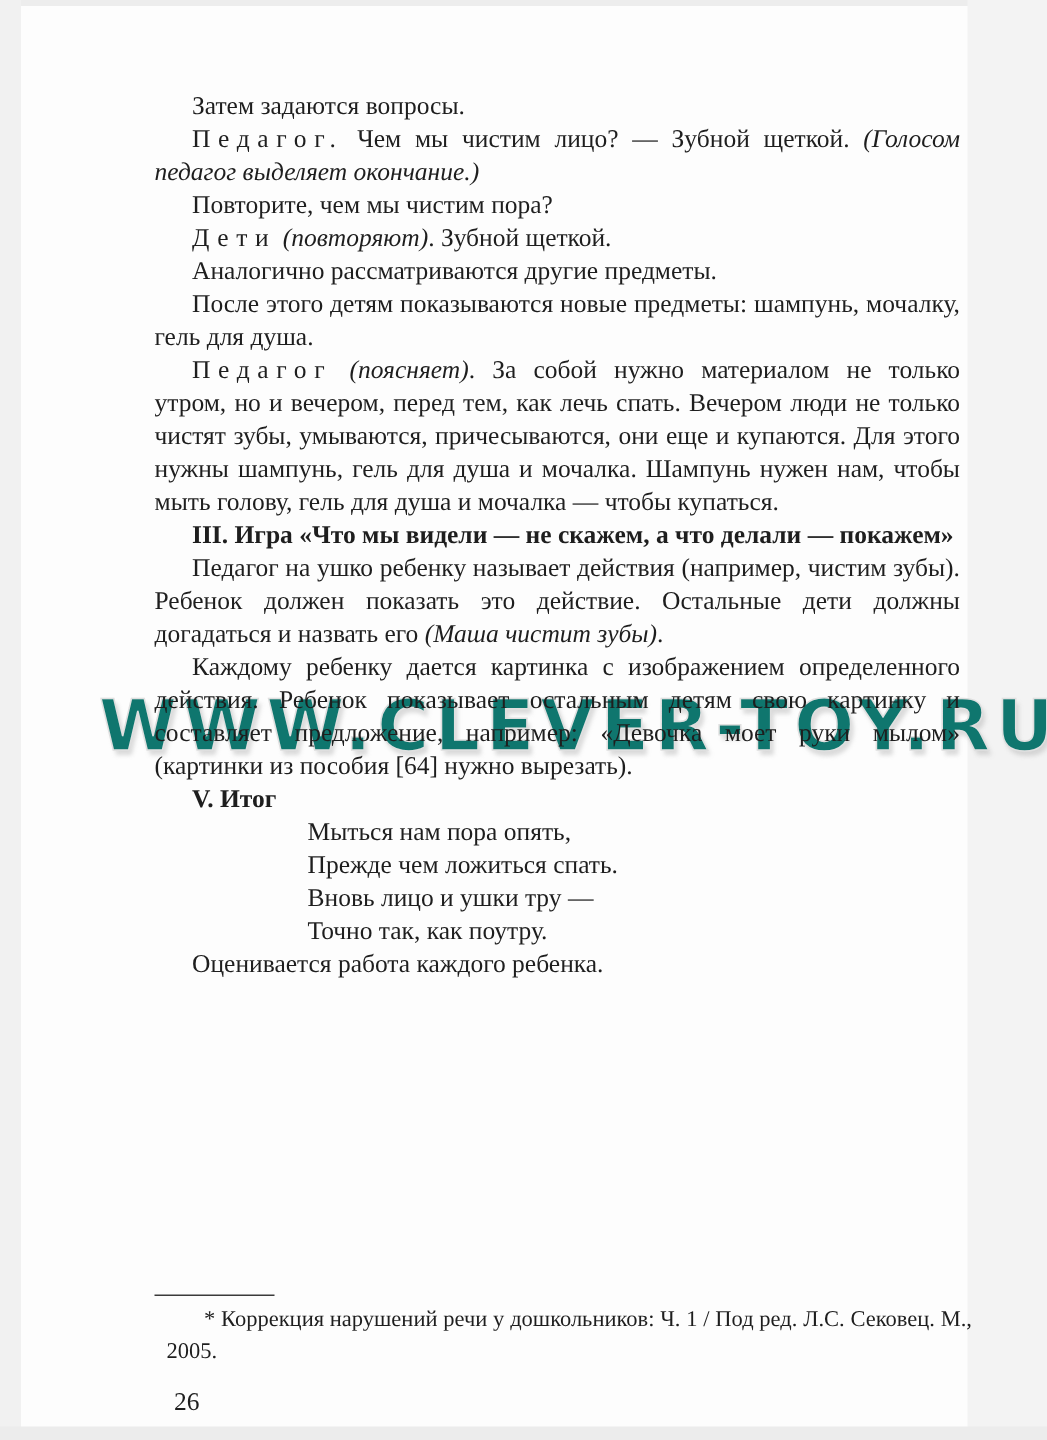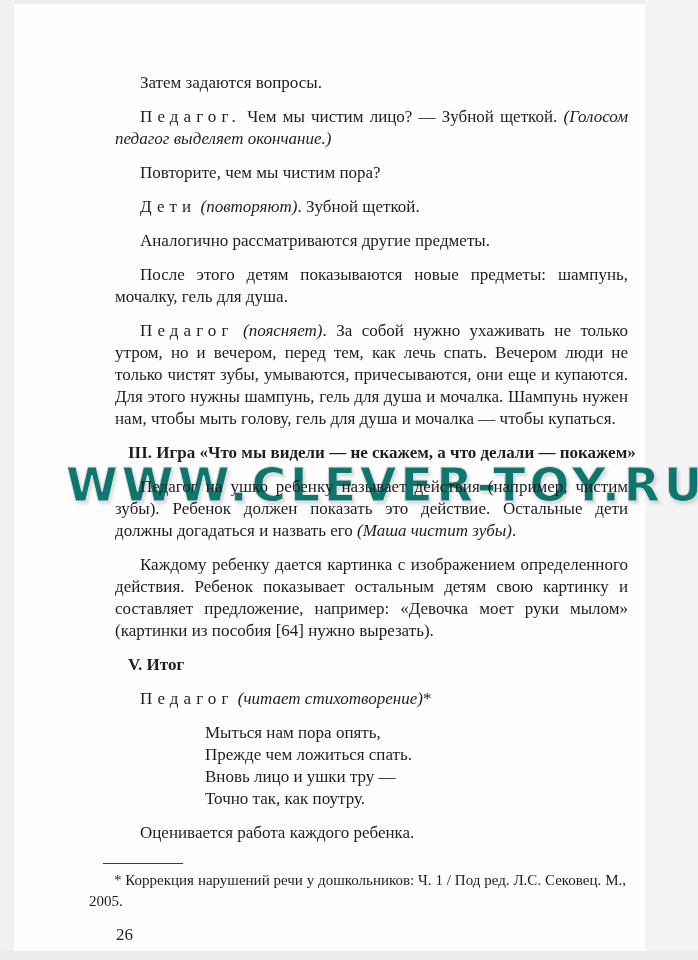--- a/index.html
+++ b/index.html
@@ -38,21 +38,21 @@
   }
 
   .content {
     position: absolute;
     left: 103px;
     top: 60px;
     width: 537px;
     z-index: 1;
   }
   p.body {
-    margin: 12px;
+    margin: 0;
     font-size: 17px;
     line-height: 22px;
     text-align: justify;
   }
   .indent { text-indent: 25px; }
   .spaced { letter-spacing: 0.3em; }
   .it { font-style: italic; }
   .mb16 { margin-bottom: 16px; }
   .mb12 { margin-bottom: 12px; }
   .mb10 { margin-bottom: 10px; }
@@ -77,21 +77,21 @@
     position: absolute;
     left: 103px;
     top: 863px;
     width: 80px;
     height: 0;
     border-top: 1.5px solid #3a3a3a;
     z-index: 1;
   }
   .footnote {
     position: absolute;
-    left: 89px;
+    left: 111px;
     top: 870px;
     width: 537px;
     margin: 0;
     font-size: 15px;
     line-height: 21px;
     text-align: justify;
     text-indent: 25px;
     z-index: 1;
   }
   .page-number {
@@ -125,33 +125,31 @@
     <p class="body indent"><span>Повторите, чем мы чистим пора?</span></p>
 
     <p class="body indent mb12"><span class="spaced">Дети</span>
       <span class="it">(повторяют)</span><span>. Зубной щеткой.</span></p>
 
     <p class="body indent"><span>Аналогично рассматриваются другие предметы.</span></p>
 
     <p class="body indent mb10"><span>После этого детям показываются новые предметы: шампунь, мочалку, гель для душа.</span></p>
 
     <p class="body indent mb12"><span class="spaced">Педагог</span>
-      <span class="it">(поясняет)</span><span>. За собой нужно ухаживать не только утром, но и вечером, перед тем, как лечь спать. Вечером люди не только чистят зубы, умываются, причесываются, они еще и купаются. Для этого нужны шампунь, гель для душа и мочалка. Шампунь нужен нам, чтобы мыть голову, гель для душа и мочалка — чтобы купаться.</span></p>
+      <span class="it">(поясняет)</span><span>. За собой нужно материалом не только утром, но и вечером, перед тем, как лечь спать. Вечером люди не только чистят зубы, умываются, причесываются, они еще и купаются. Для этого нужны шампунь, гель для душа и мочалка. Шампунь нужен нам, чтобы мыть голову, гель для душа и мочалка — чтобы купаться.</span></p>
 
     <h3 class="heading indent"><span>III. Игра «Что мы видели — не скажем, а что делали — покажем»</span></h3>
 
     <p class="body indent mb12"><span>Педагог на ушко ребенку называет действия (например, чистим зубы). Ребенок должен показать это действие. Остальные дети должны догадаться и назвать его </span><span class="it">(Маша чистит зубы)</span><span>.</span></p>
 
 
     <p class="body indent mb10"><span>Каждому ребенку дается картинка с изображением определенного действия. Ребенок показывает остальным детям свою картинку и составляет предложение, например: «Девочка моет руки мылом» (картинки из пособия [64] нужно вырезать).</span></p>
 
     <h3 class="heading indent"><span>V. Итог</span></h3>
 
-    <p class="body indent mb6"><span class="spaced">Педагог</span>
-      <span class="it">(читает стихотворение)</span><span>*</span></p>
 
     <div class="poem mb9">
       <div>Мыться нам пора опять,</div>
       <div>Прежде чем ложиться спать.</div>
       <div>Вновь лицо и ушки тру —</div>
       <div>Точно так, как поутру.</div>
     </div>
 
     <p class="body indent"><span>Оценивается работа каждого ребенка.</span></p>
 

